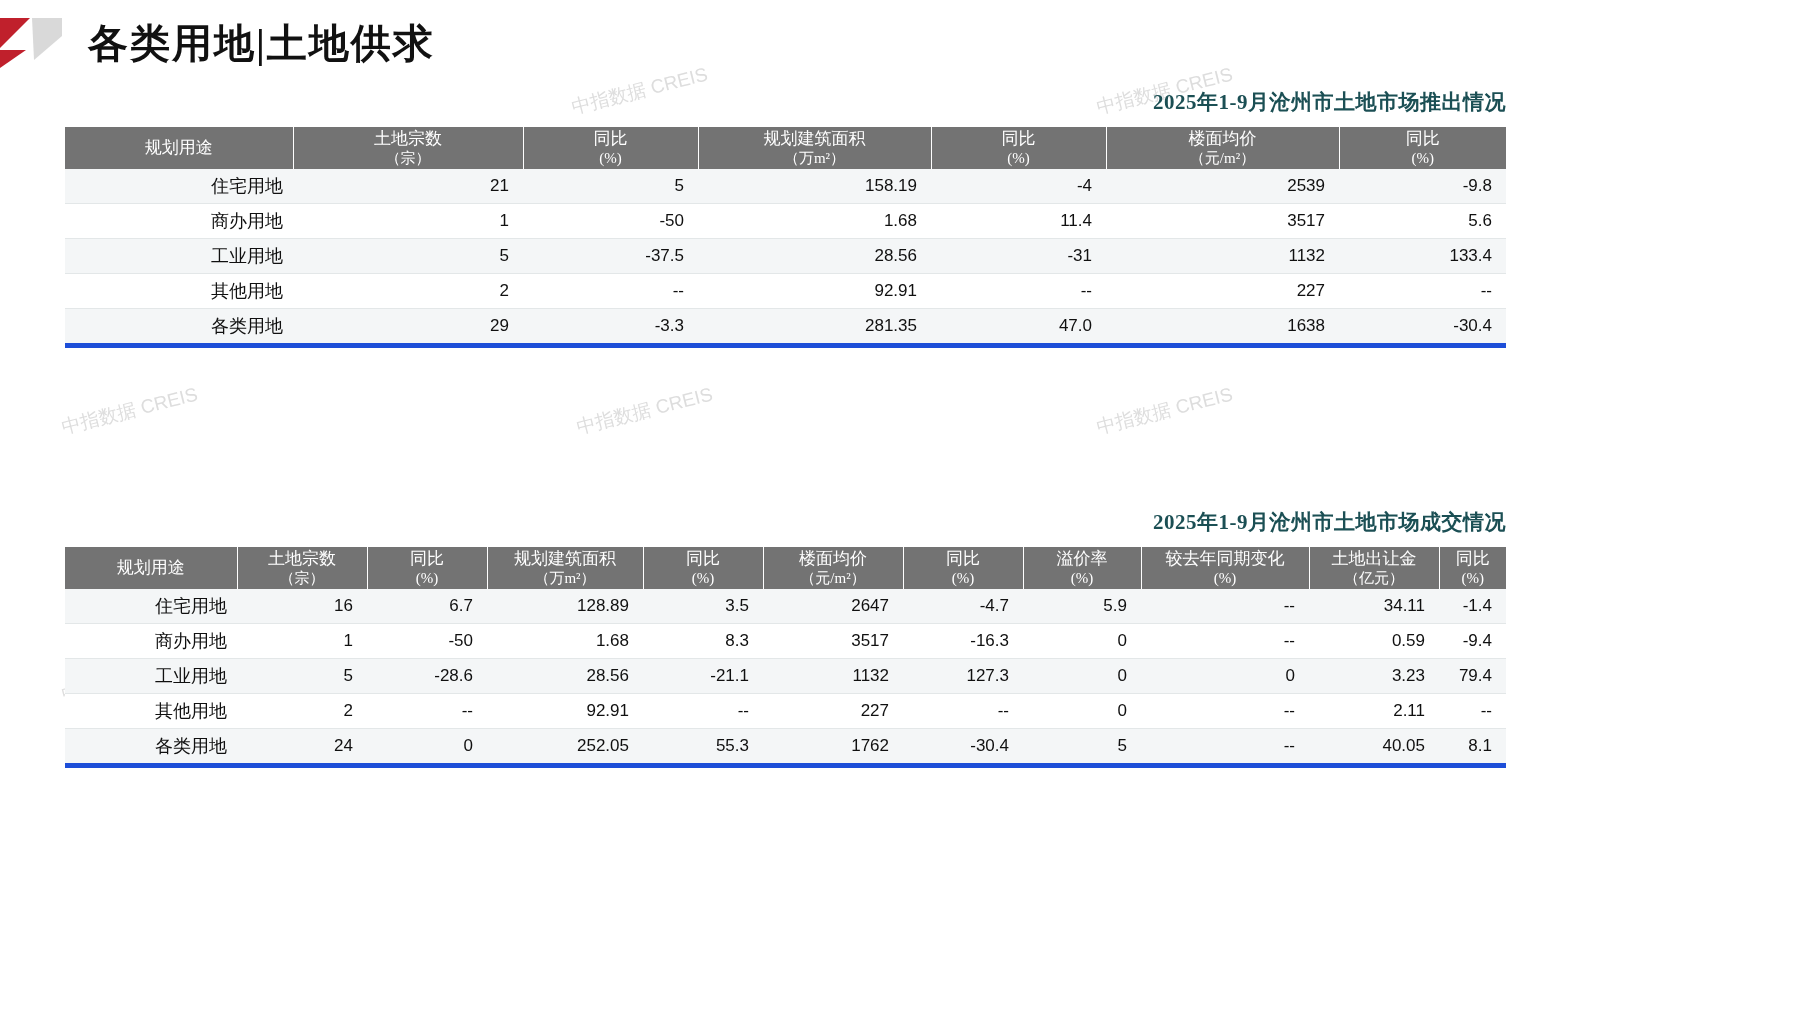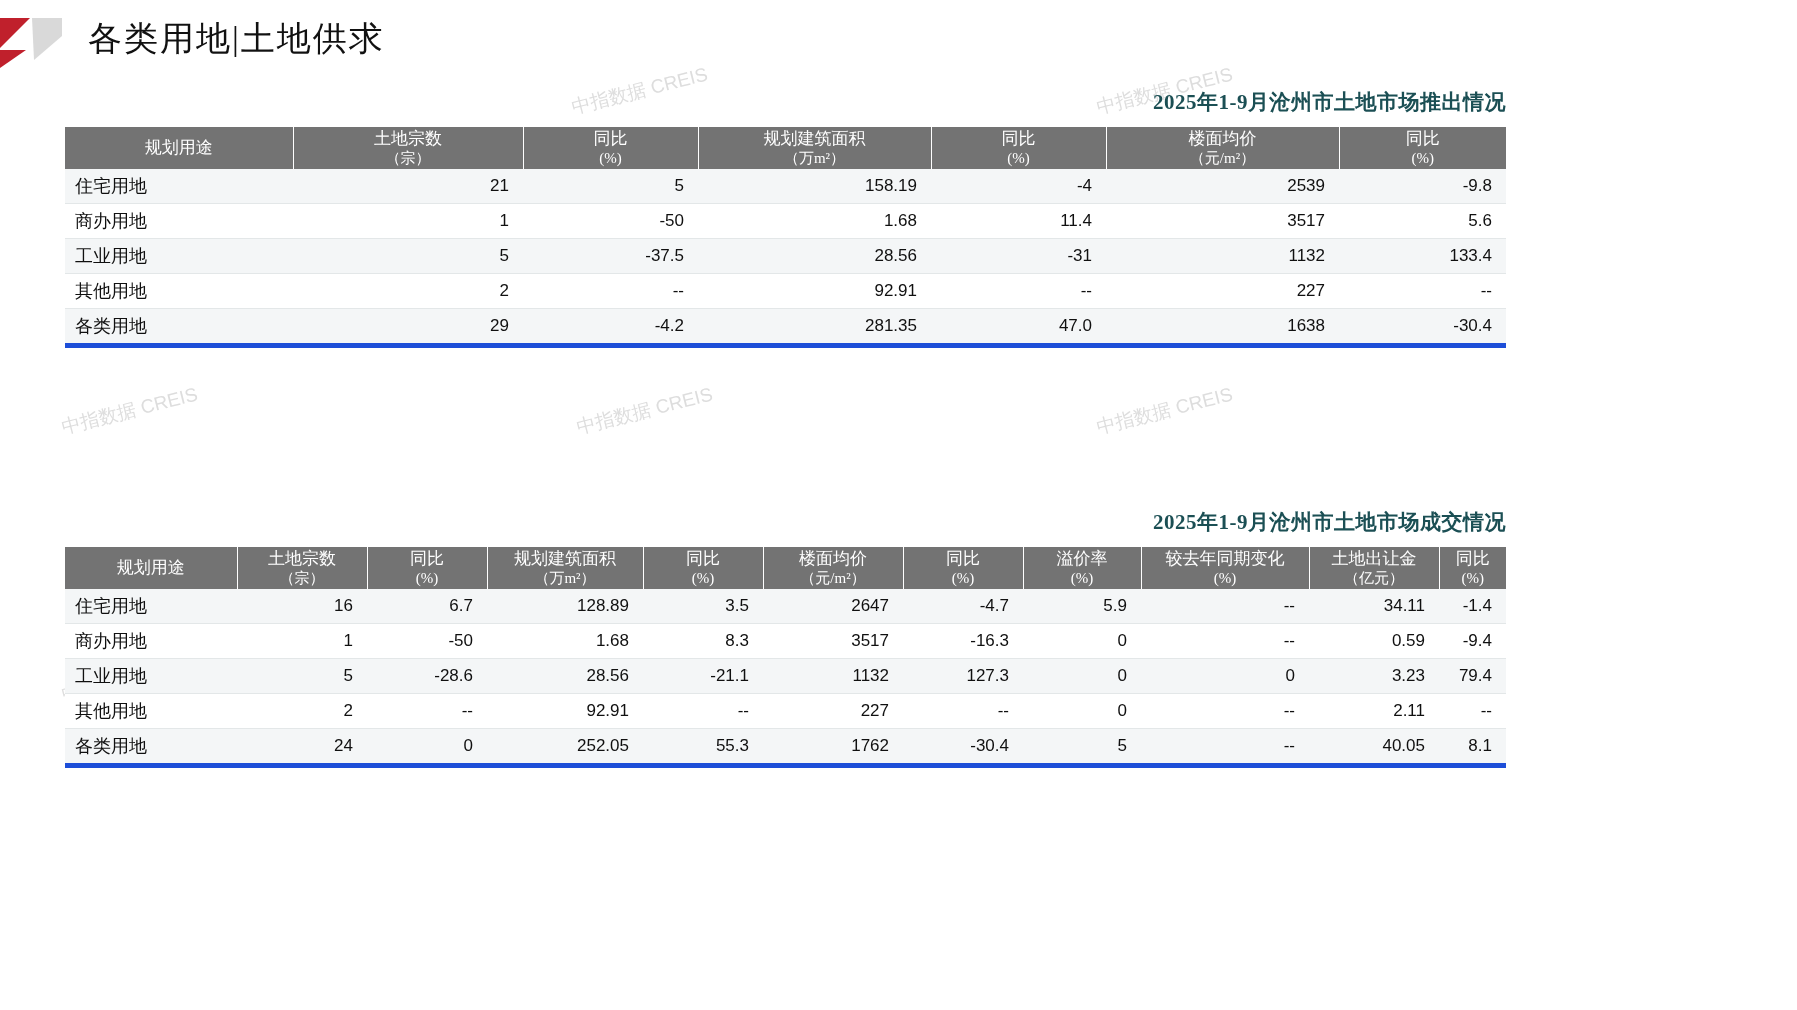--- a/index.html
+++ b/index.html
@@ -13,21 +13,21 @@
   .page { position: relative; width: 1797px; height: 1010px; background: #fff; }
 
   
   .header { position: absolute; left: 0; top: 0; width: 100%; height: 90px; }
   .logo-mark {
     position: absolute; left: 0px; top: 18px; width: 62px; height: 50px;
     overflow: hidden;
   }
   .page-title {
     position: absolute; left: 88px; top: 16px;
-    font-size: 34px; font-weight: normal; color: #111;
+    font-size: 40px; font-weight: bold; color: #111;
     letter-spacing: 2px;
     font-family: "Liberation Serif", serif;
     white-space: nowrap;
   }
 
   
   .wm {
     position: absolute;
     color: #d8d8d8;
     font-size: 19px;
@@ -77,21 +77,21 @@
     padding: 5px 10px 5px 6px;
     border-bottom: 1px solid #e3e7e8;
     font-family: "Liberation Sans", sans-serif;
     color: #101010;
     height: 27px;
   }
   tbody tr:nth-child(odd) { background: #f4f6f7; }
   tbody tr:nth-child(even) { background: #ffffff; }
   tbody tr:last-child td { border-bottom: 5px solid #1d4ed8; }
   td.cat {
-    text-align: left;
+    text-align: right;
     padding-left: 10px;
     font-family: "Liberation Serif", serif;
     font-size: 18px;
   }
   td.num { text-align: right; padding-right: 14px; }
 
   
   #table-supply-wrap { left: 65px; top: 88px; width: 1441px; }
   #table-supply { width: 1441px; }
   
@@ -181,21 +181,21 @@
             <td class="num">2</td>
             <td class="num">--</td>
             <td class="num">92.91</td>
             <td class="num">--</td>
             <td class="num">227</td>
             <td class="num">--</td>
           </tr>
           <tr>
             <td class="cat">各类用地</td>
             <td class="num">29</td>
-            <td class="num">-4.2</td>
+            <td class="num">-3.3</td>
             <td class="num">281.35</td>
             <td class="num">47.0</td>
             <td class="num">1638</td>
             <td class="num">-30.4</td>
           </tr>
         </tbody>
     </table>
   </div>
 
   <div class="block" id="table-deal-wrap">

